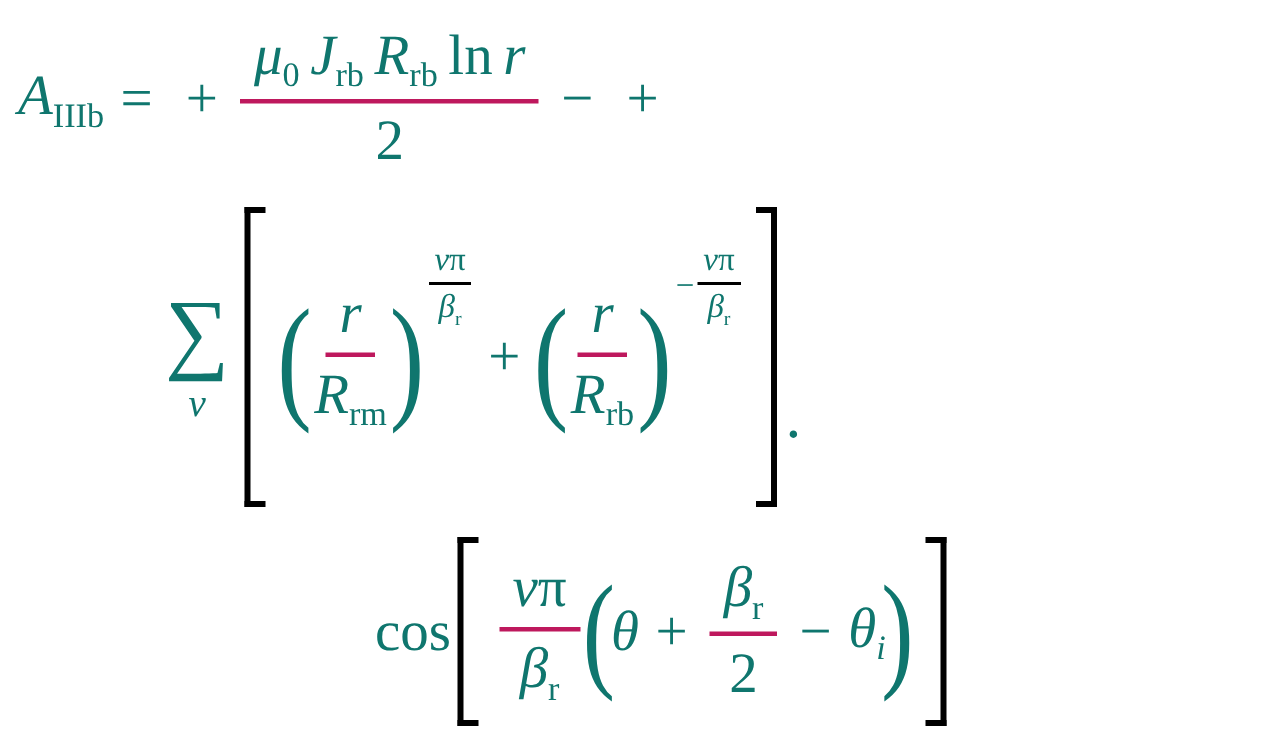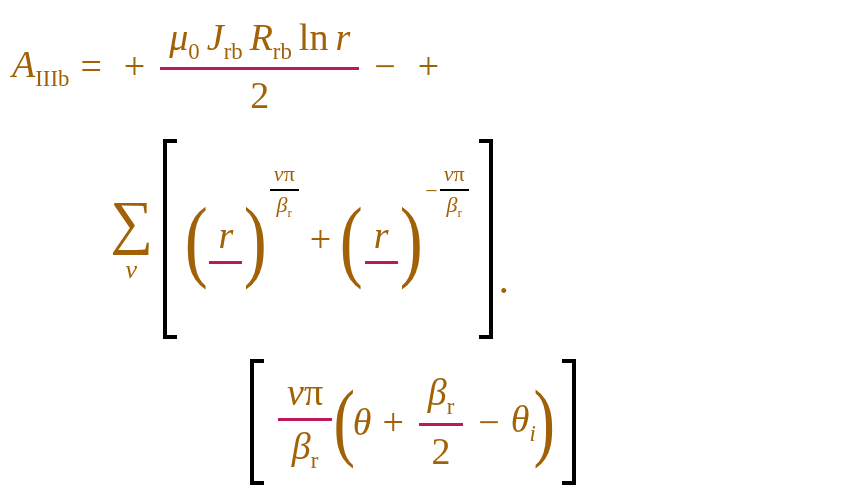--- a/index.html
+++ b/index.html
@@ -3,21 +3,21 @@
 <meta charset="utf-8">
 <style>
   * { box-sizing: border-box; margin: 0; padding: 0; }
   html, body { background: #fff; }
   .canvas {
     position: relative;
     width: 684px;
     height: 504px;
     background: #fff;
     font-family: "Liberation Serif", serif;
-    color: #a16207;
+    color: #0f766e;
     overflow: hidden;
   }
   .line { display: flex; align-items: center; font-size: 38px; line-height: 1.12; }
   .line1 { margin: 16px 0 0 12px; }
   .line2 { margin: 22px 0 0 110px; }
   .line3 { margin: 20px 0 0 250px; }
   .v { font-style: italic; }
   .fn { font-style: normal; }
   sub { font-size: 60%; line-height: 1; }
   sup { font-size: 60%; line-height: 1; }
@@ -67,50 +67,53 @@
     <span class="sum">
       <span class="sig">∑</span>
       <span class="sumidx v">v</span>
     </span>
     <span class="brgroup">
       <span class="lbr"></span>
       <span class="pwrap">
         <span class="bigp">(</span>
         <span class="frac">
           <span class="num"><span class="v">r</span></span>
+          <span class="den"><span class="v">R</span><sub>rm</sub></span>
         </span>
         <span class="bigp">)</span>
         <span class="expo">
           <span class="sfrac">
             <span class="num"><span class="v">v</span><span>π</span></span>
             <span class="den"><span class="v">β</span><sub>r</sub></span>
           </span>
         </span>
       </span>
       <span class="op">+</span>
       <span class="pwrap">
         <span class="bigp">(</span>
         <span class="frac">
           <span class="num"><span class="v">r</span></span>
+          <span class="den"><span class="v">R</span><sub>rb</sub></span>
         </span>
         <span class="bigp">)</span>
         <span class="expo">
           <span class="esign">−</span>
           <span class="sfrac">
             <span class="num"><span class="v">v</span><span>π</span></span>
             <span class="den"><span class="v">β</span><sub>r</sub></span>
           </span>
         </span>
       </span>
       <span class="rbr"></span>
     </span>
     <span class="enddot">.</span>
   </div>
 
   <div class="line line3">
+    <span class="fn cosfn">cos</span>
     <span class="brgroup br3">
       <span class="lbr"></span>
       <span class="frac">
         <span class="num"><span class="v">v</span><span>π</span></span>
         <span class="den"><span class="v">β</span><sub>r</sub></span>
       </span>
       <span class="bigp p3">(</span>
       <span class="term"><span class="v">θ</span></span>
       <span class="op">+</span>
       <span class="frac">

